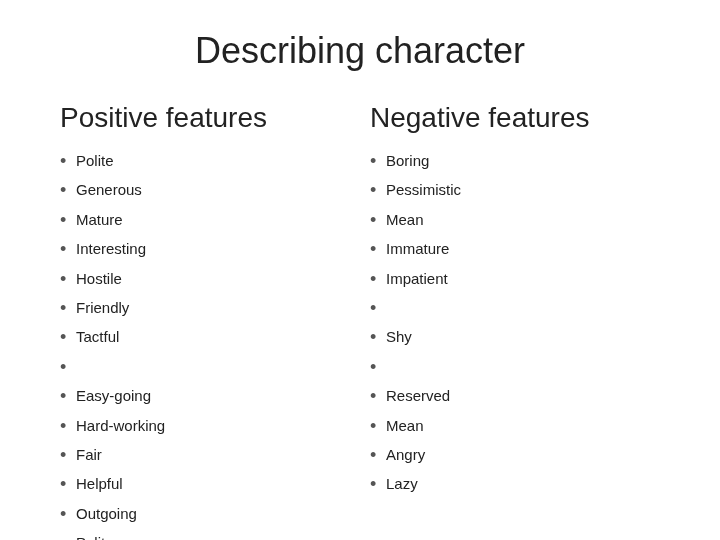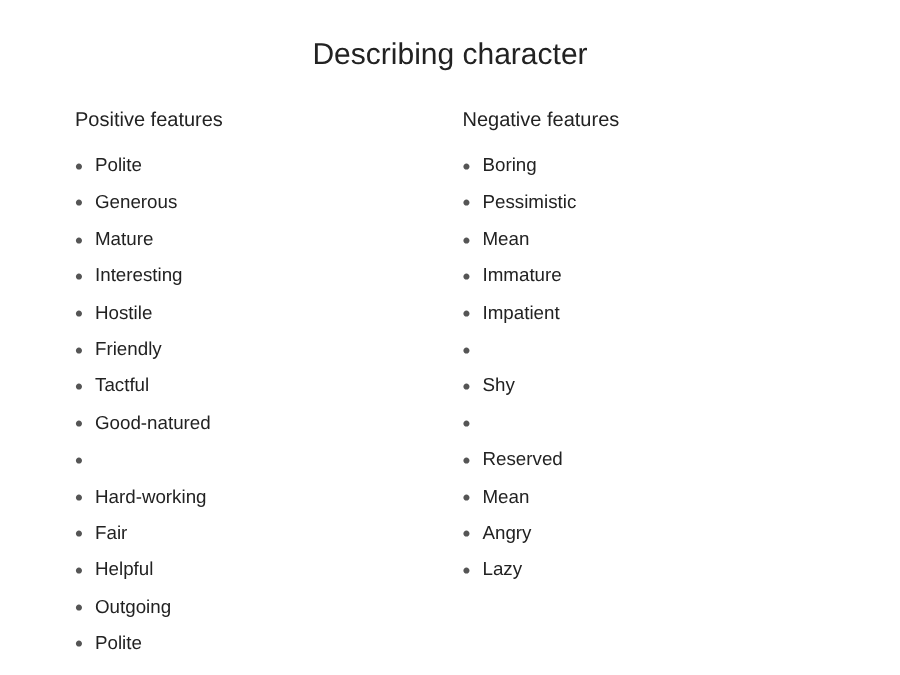--- a/index.html
+++ b/index.html
@@ -17,40 +17,40 @@
     }
 
     .page {
       width: 720px;
       height: 540px;
       padding: 30px 50px 20px 50px;
     }
 
     .title {
       text-align: center;
-      font-size: 24px;
+      font-size: 36px;
       font-weight: normal;
       color: #222;
       margin-bottom: 30px;
     }
 
     .columns {
       display: flex;
       flex-direction: row;
       gap: 0;
       width: 100%;
     }
 
     .column {
       flex: 1;
       padding: 0 10px;
     }
 
     .column-header {
-      font-size: 16px;
+      font-size: 28px;
       font-weight: normal;
       color: #222;
       margin-bottom: 16px;
     }
 
     .item-list {
       list-style: none;
       padding: 0;
     }
 
@@ -105,24 +105,24 @@
           <li>
             <span class="bullet">•</span>
             <span>Friendly</span>
           </li>
           <li>
             <span class="bullet">•</span>
             <span>Tactful</span>
           </li>
           <li>
             <span class="bullet">•</span>
-            <span>Good-natured</span>
           </li>
           <li>
             <span class="bullet">•</span>
+            <span>Easy-going</span>
           </li>
           <li>
             <span class="bullet">•</span>
             <span>Hard-working</span>
           </li>
           <li>
             <span class="bullet">•</span>
             <span>Fair</span>
           </li>
           <li>

